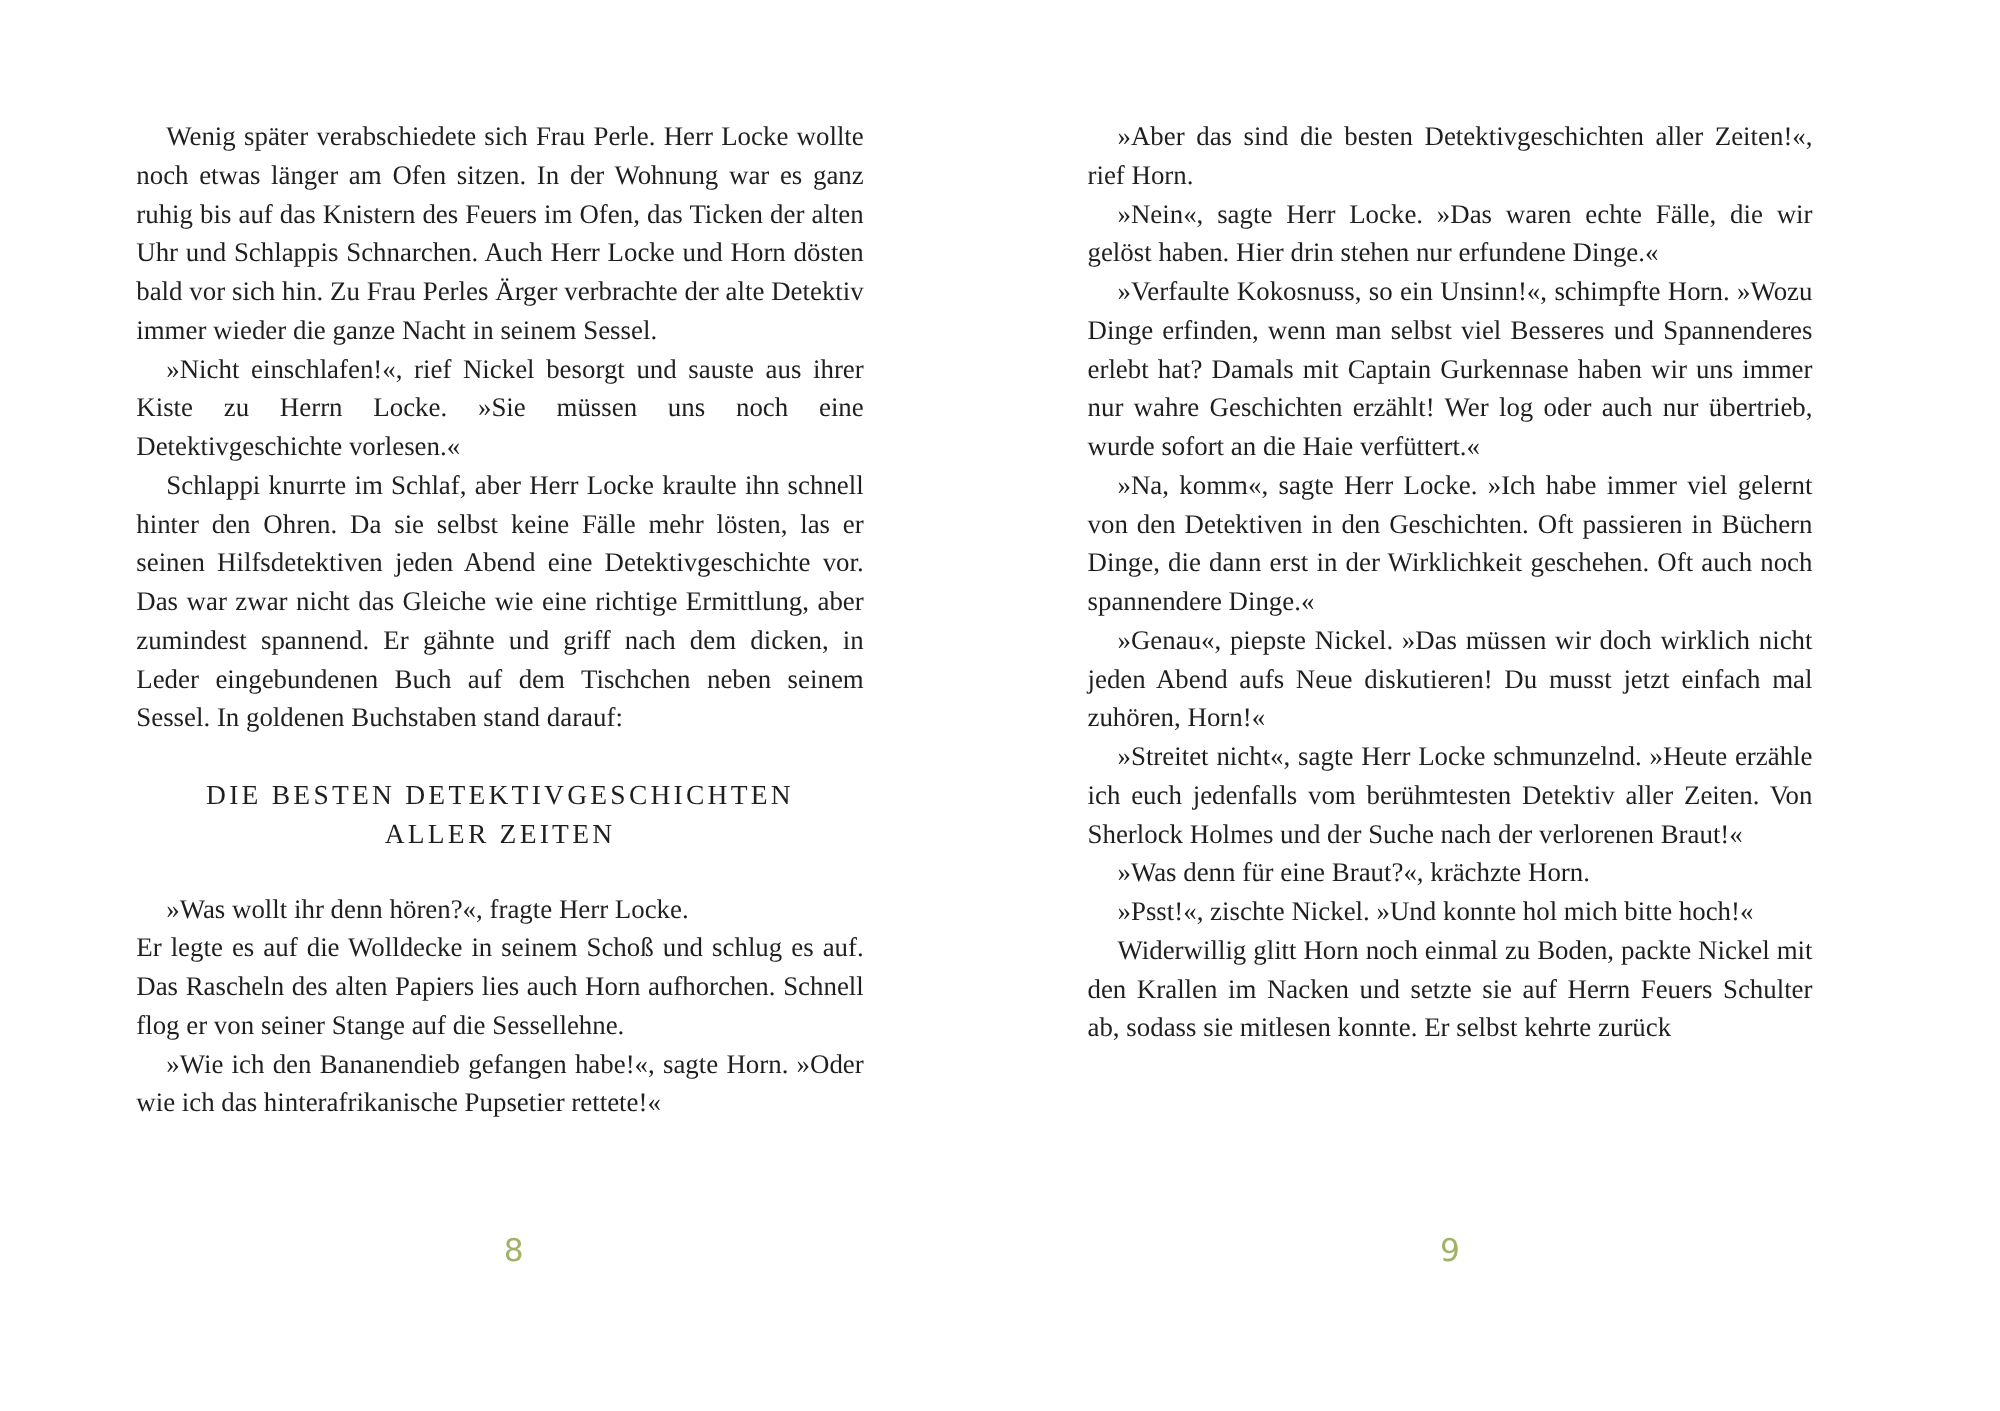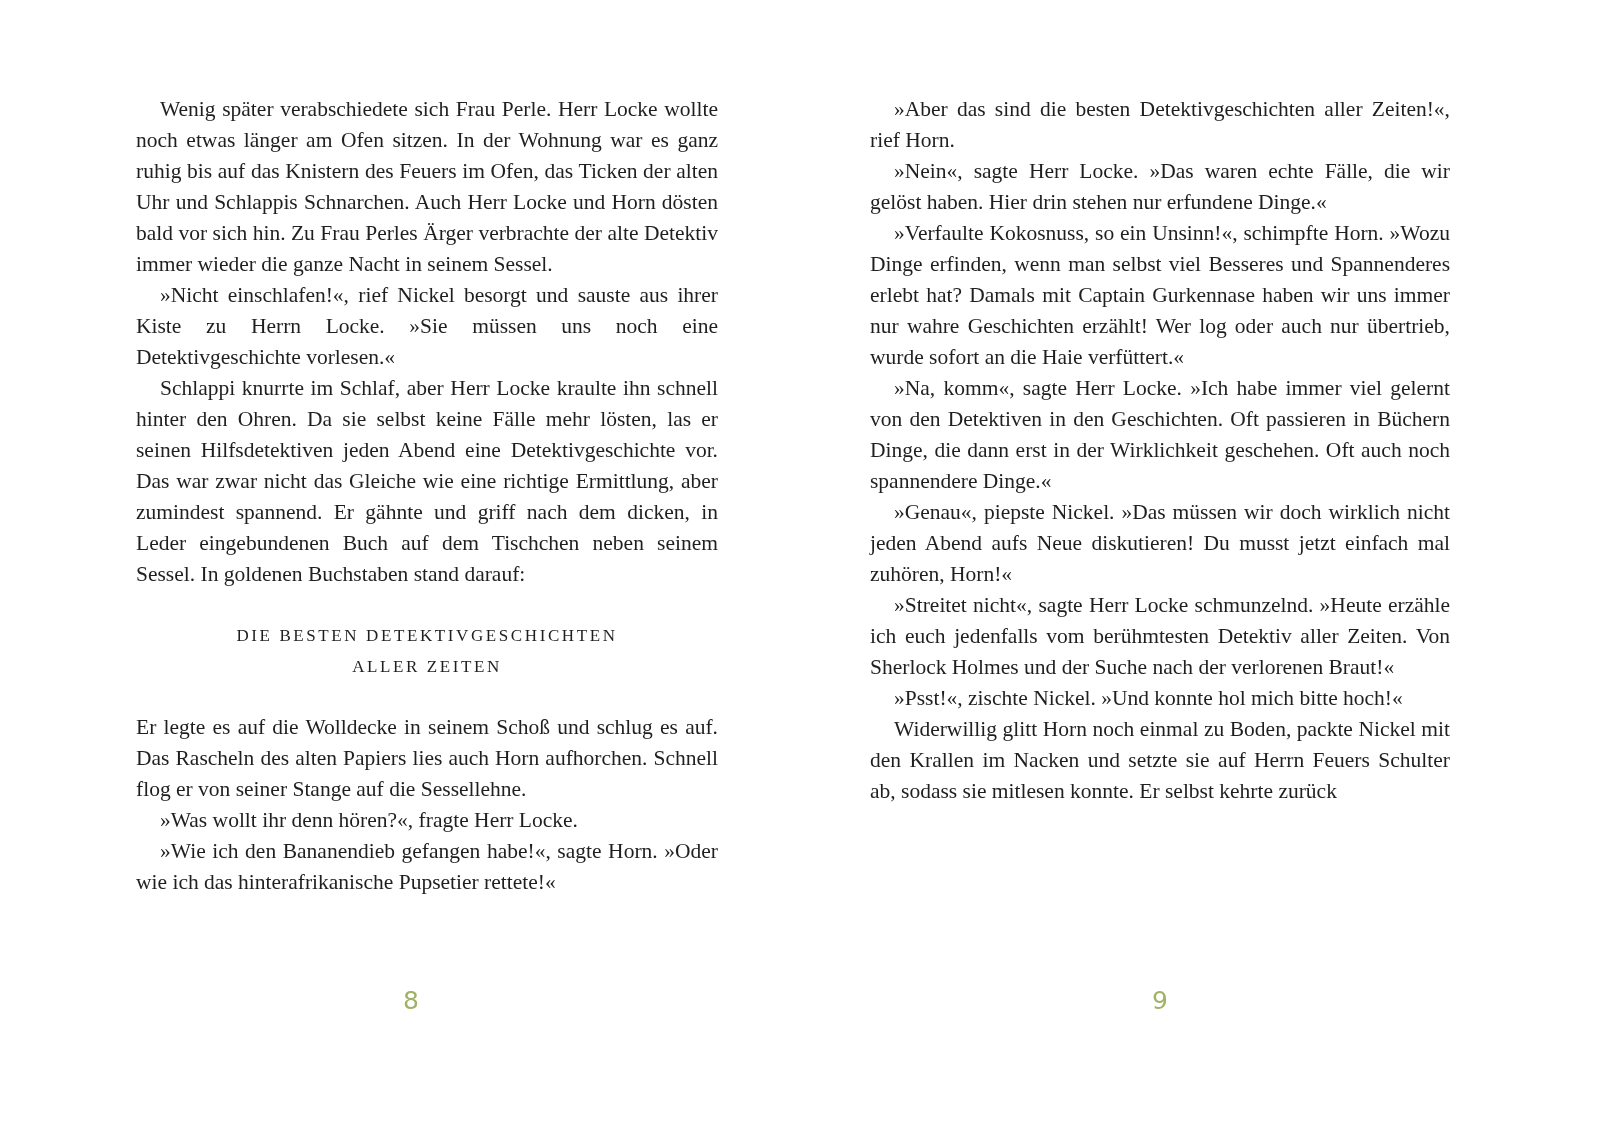--- a/index.html
+++ b/index.html
@@ -30,42 +30,42 @@
     position: absolute;
     top: 94px;
     font-size: 21.5px;
     line-height: 31px;
     text-align: justify;
     color: #1f1f1f;
     hyphens: auto;
     -webkit-hyphens: auto;
   }
   .page-left .text-block {
-    left: 136px;
+    left: 109px;
     width: 582px;
   }
   .page-right .text-block {
     left: 70px;
     width: 580px;
   }
   .para {
     margin: 0;
     padding: 0;
   }
   .para.indent {
     text-indent: 24px;
   }
   .para.fill {
     text-align-last: justify;
   }
   .heading {
     margin: 30px 0 30px 0;
     text-align: center;
     letter-spacing: 2.6px;
-    font-size: 17px;
+    font-size: 22px;
     line-height: 31px;
   }
   .heading-line {
     display: block;
   }
   .page-number {
     position: absolute;
     top: 986px;
     text-align: center;
     font-family: "DejaVu Sans", sans-serif;
@@ -90,34 +90,35 @@
     <div class="text-block" lang="de">
       <p class="para indent">Wenig später verabschiedete sich Frau Perle. Herr Locke wollte noch etwas länger am Ofen sitzen. In der Wohnung war es ganz ruhig bis auf das Knistern des Feuers im Ofen, das Ticken der alten Uhr und Schlappis Schnarchen. Auch Herr Locke und Horn dösten bald vor sich hin. Zu Frau Perles Ärger verbrachte der alte Detektiv immer wieder die ganze Nacht in seinem Sessel.</p>
       <p class="para indent">»Nicht einschlafen!«, rief Nickel besorgt und sauste aus ihrer Kiste zu Herrn Locke. »Sie müssen uns noch eine Detektivgeschichte vorlesen.«</p>
       <p class="para indent">Schlappi knurrte im Schlaf, aber Herr Locke kraulte ihn schnell hinter den Ohren. Da sie selbst keine Fälle mehr lösten, las er seinen Hilfsdetektiven jeden Abend eine Detektivgeschichte vor. Das war zwar nicht das Gleiche wie eine richtige Ermittlung, aber zumindest spannend. Er gähnte und griff nach dem dicken, in Leder eingebundenen Buch auf dem Tischchen neben seinem Sessel. In goldenen Buchstaben stand darauf:</p>
 
       <div class="heading">
         <span class="heading-line">DIE BESTEN DETEKTIVGESCHICHTEN</span>
         <span class="heading-line">ALLER ZEITEN</span>
       </div>
 
+      <p class="para indent">»Was wollt ihr denn hören?«, fragte Herr Locke.</p>
       <p class="para">Er legte es auf die Wolldecke in seinem Schoß und schlug es auf. Das Rascheln des alten Papiers lies auch Horn aufhorchen. Schnell flog er von seiner Stange auf die Sessellehne.</p>
-      <p class="para indent">»Was wollt ihr denn hören?«, fragte Herr Locke.</p>
       <p class="para indent">»Wie ich den Bananendieb gefangen habe!«, sagte Horn. »Oder wie ich das hinterafrikanische Pupsetier rettete!«</p>
     </div>
     <div class="page-number">8</div>
   </section>
 
   <section class="page page-right">
     <div class="text-block" lang="de">
       <p class="para indent">»Aber das sind die besten Detektivgeschichten aller Zeiten!«, rief Horn.</p>
       <p class="para indent">»Nein«, sagte Herr Locke. »Das waren echte Fälle, die wir gelöst haben. Hier drin stehen nur erfundene Dinge.«</p>
       <p class="para indent">»Verfaulte Kokosnuss, so ein Unsinn!«, schimpfte Horn. »Wozu Dinge erfinden, wenn man selbst viel Besseres und Spannenderes erlebt hat? Damals mit Captain Gurkennase haben wir uns immer nur wahre Geschichten erzählt! Wer log oder auch nur übertrieb, wurde sofort an die Haie verfüttert.«</p>
       <p class="para indent">»Na, komm«, sagte Herr Locke. »Ich habe immer viel gelernt von den Detektiven in den Geschichten. Oft passieren in Büchern Dinge, die dann erst in der Wirklichkeit geschehen. Oft auch noch spannendere Dinge.«</p>
       <p class="para indent">»Genau«, piepste Nickel. »Das müssen wir doch wirklich nicht jeden Abend aufs Neue diskutieren! Du musst jetzt einfach mal zuhören, Horn!«</p>
       <p class="para indent">»Streitet nicht«, sagte Herr Locke schmunzelnd. »Heute erzähle ich euch jedenfalls vom berühmtesten Detektiv aller Zeiten. Von Sherlock Holmes und der Suche nach der verlorenen Braut!«</p>
+      <p class="para indent">»Was denn für eine Braut?«, krächzte Horn.</p>
       <p class="para indent">»Psst!«, zischte Nickel. »Und konnte hol mich bitte hoch!«</p>
       <p class="para indent">Widerwillig glitt Horn noch einmal zu Boden, packte Nickel mit den Krallen im Nacken und setzte sie auf Herrn Feuers Schulter ab, sodass sie mitlesen konnte. Er selbst kehrte zurück</p>
     </div>
     <div class="page-number">9</div>
   </section>
 
 </div>
 
 </body></html>

